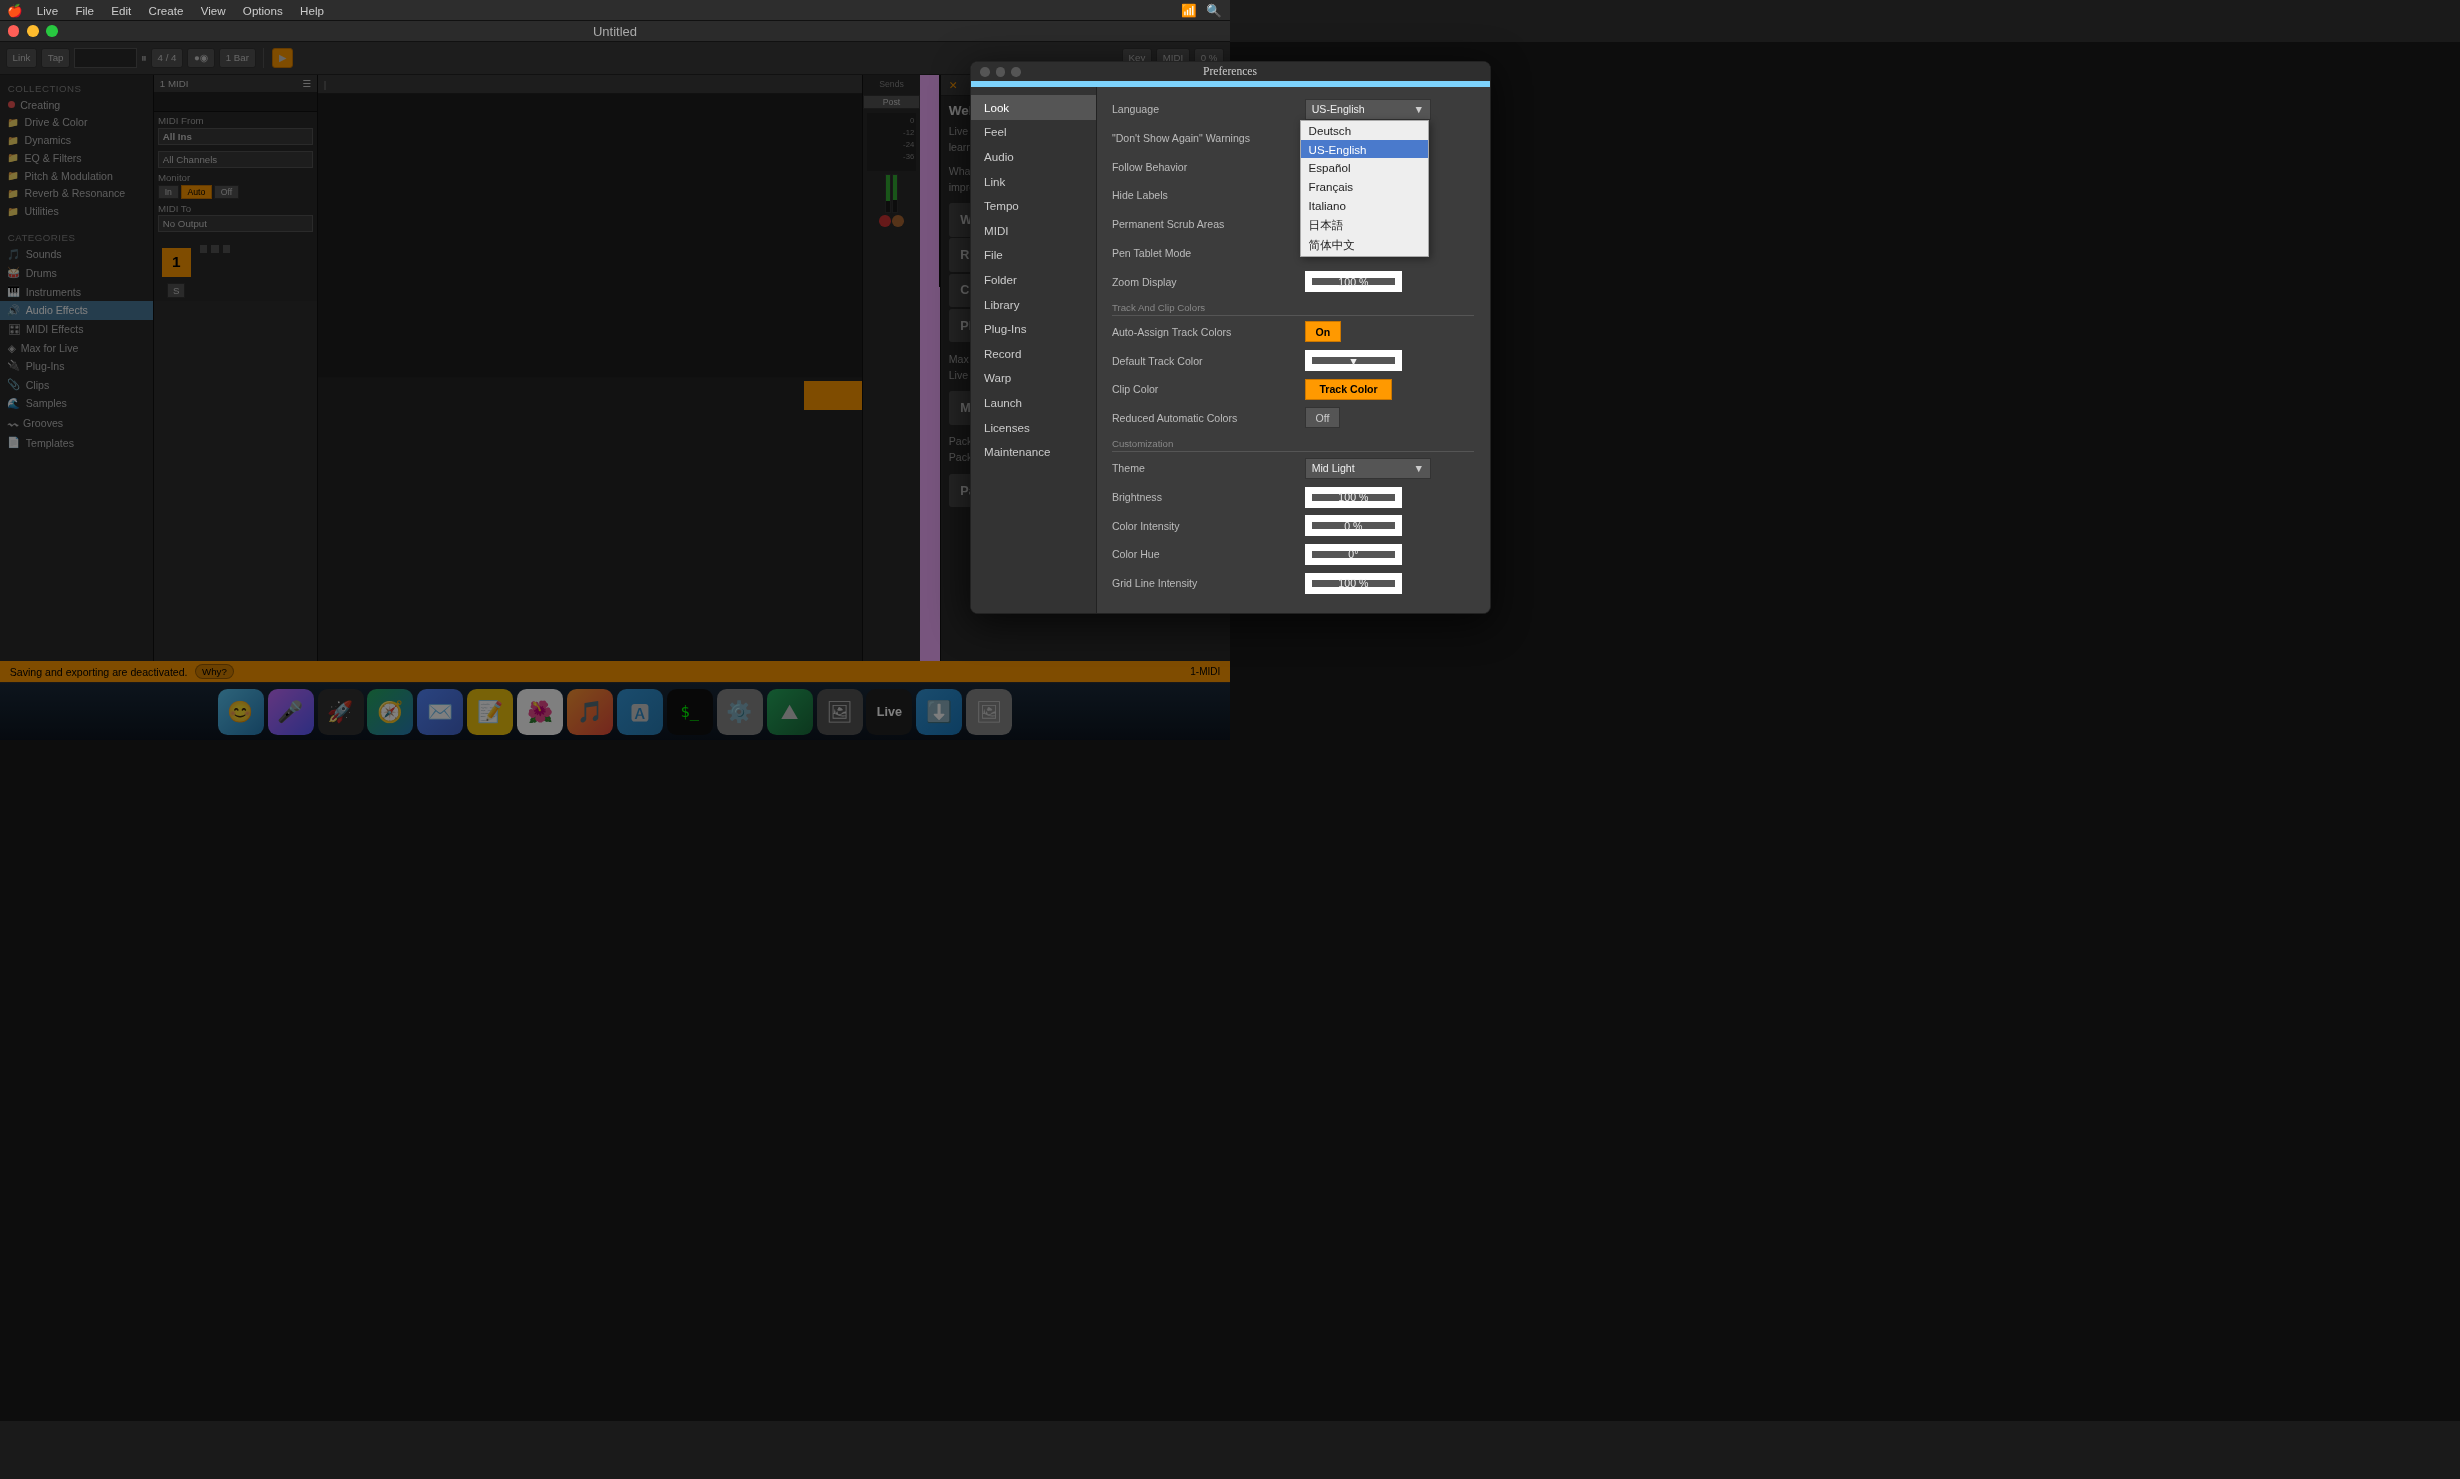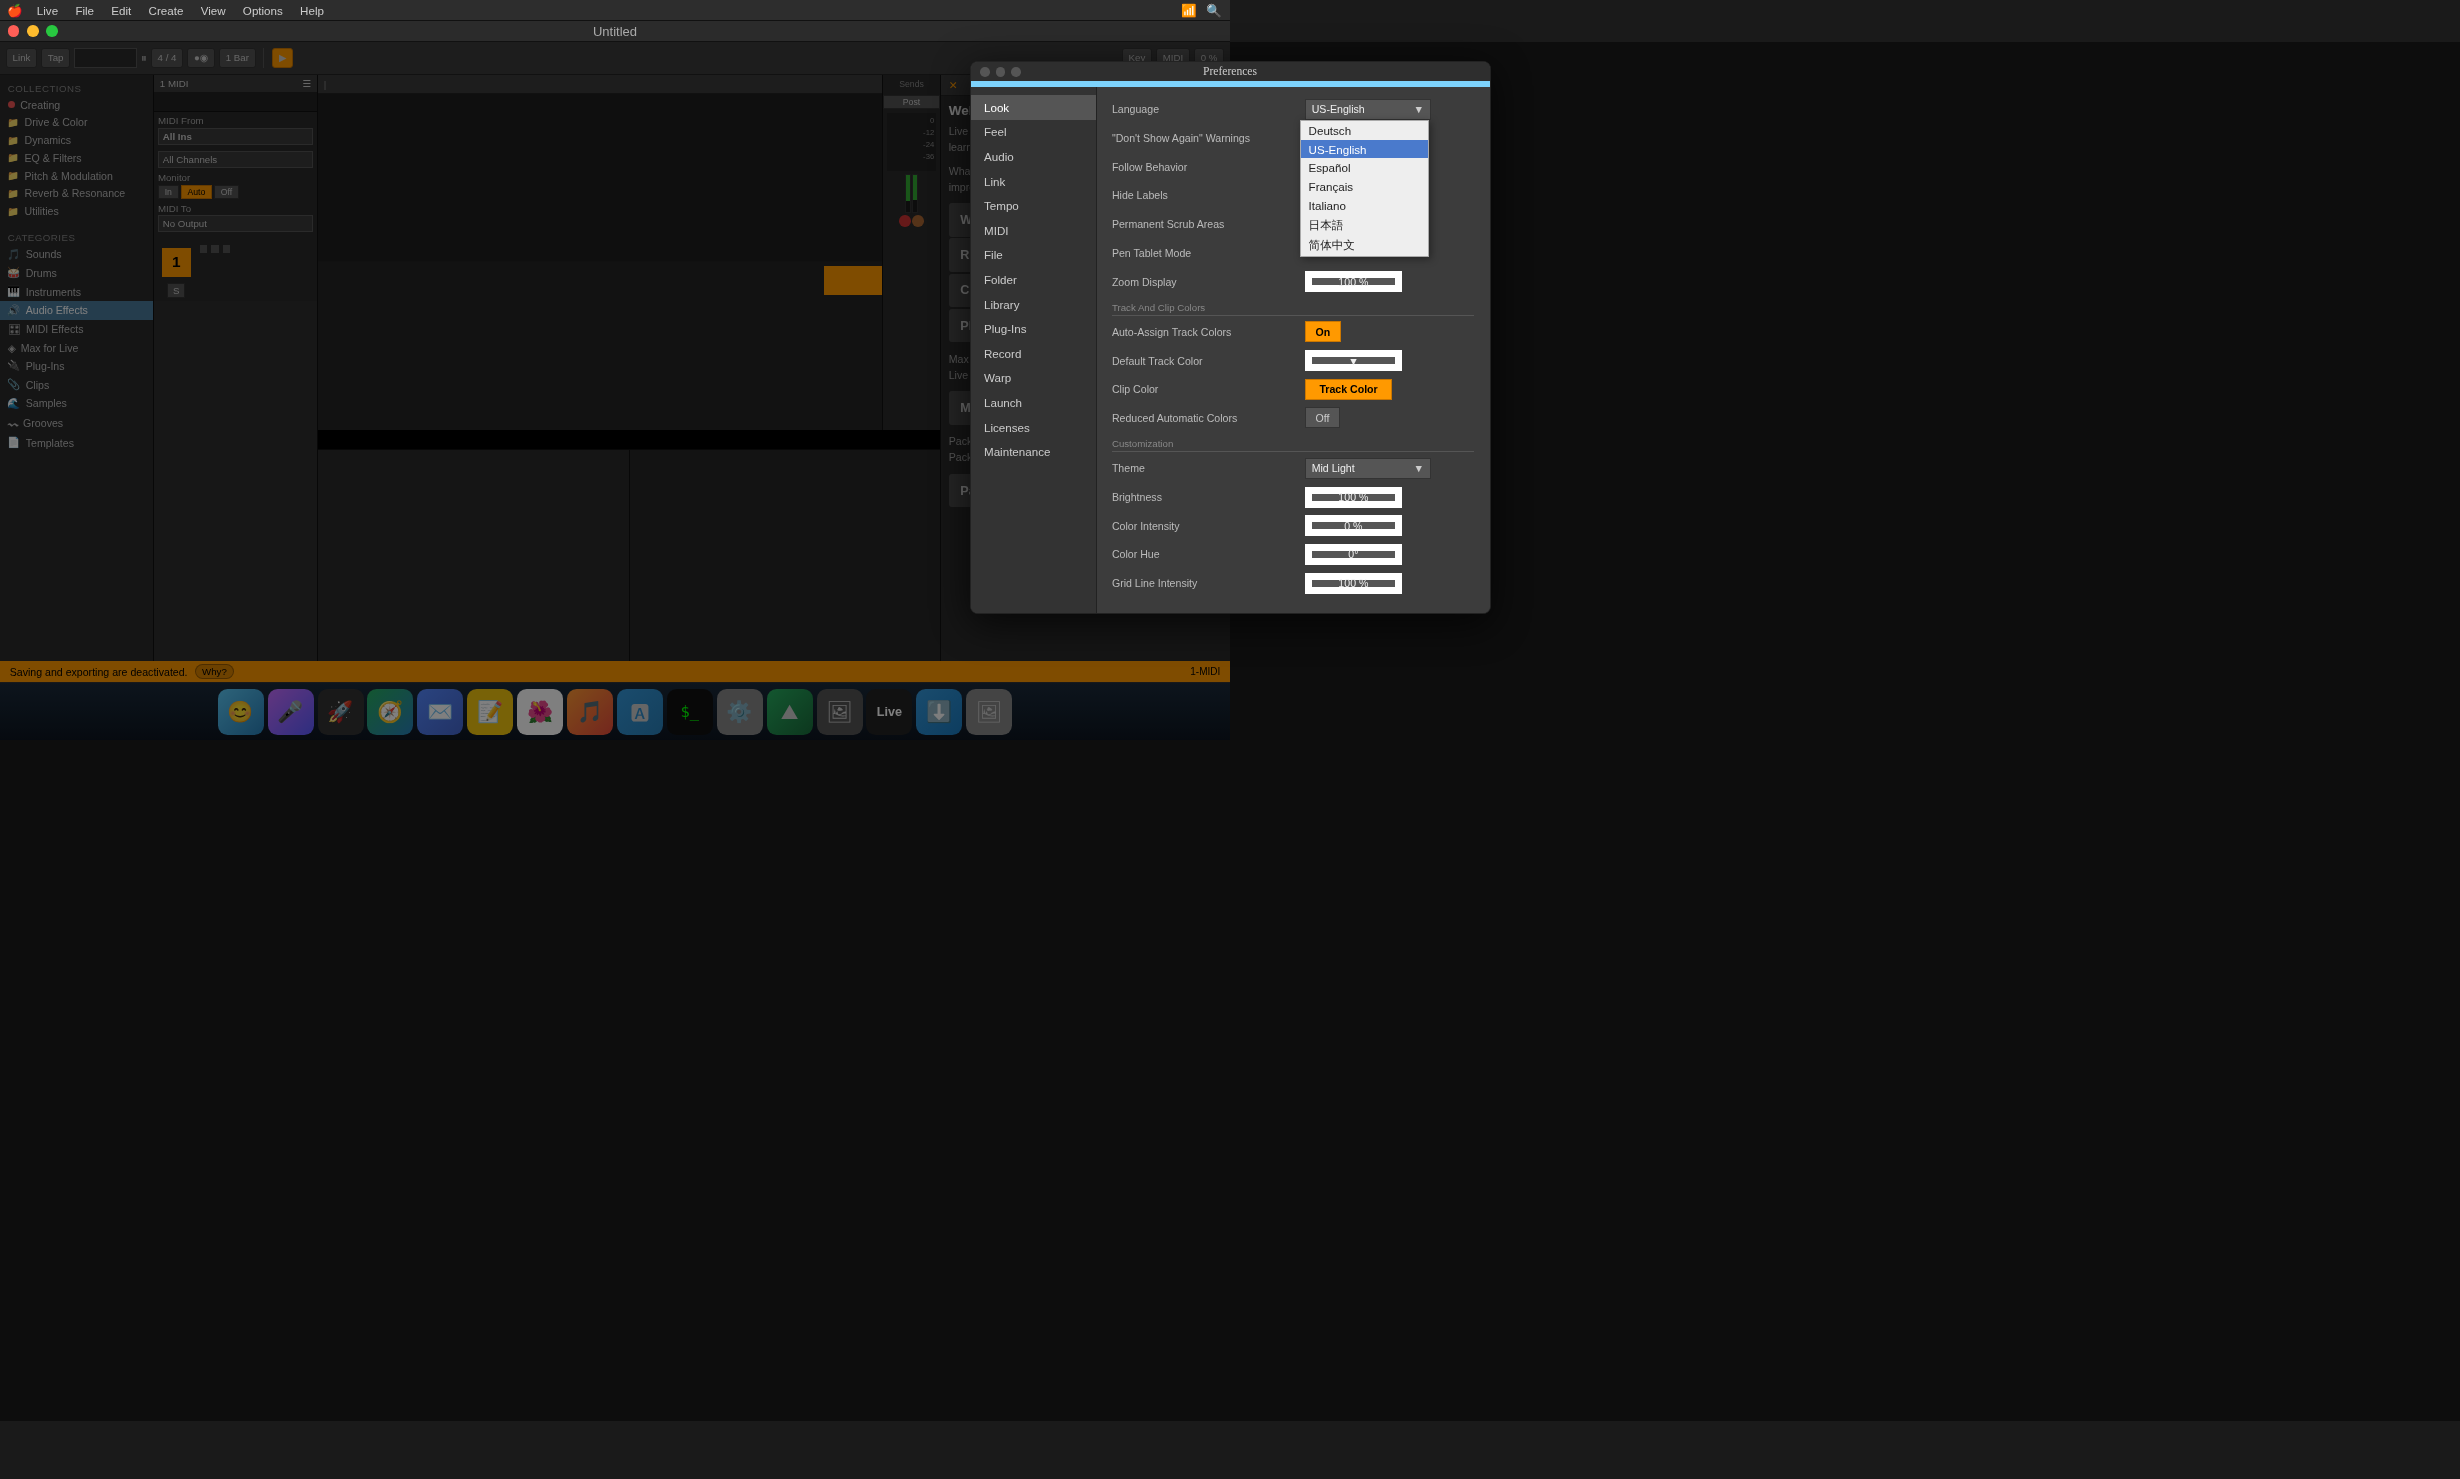--- a/index.html
+++ b/index.html
@@ -124,23 +124,23 @@
       color: #ccc;
       padding: 2.9px 5.8px;
       font-size: 10.6px;
       border-bottom: 1px solid #111;
     }
     .file-folder-icon { font-size: 9.7px; }
 
     
     .center-content {
       flex: 1;
-      background: #000000;
-      display: flex;
-      flex-direction: column;
+      background: #f0abfc;
+      display: flex;
+      flex-direction: row;
       position: relative;
       overflow: hidden;
       gap: 19px;
     }
 
     
     .right-panel {
       width: 290px;
       background: #2a2a2a;
       border-left: 1px solid #111;

